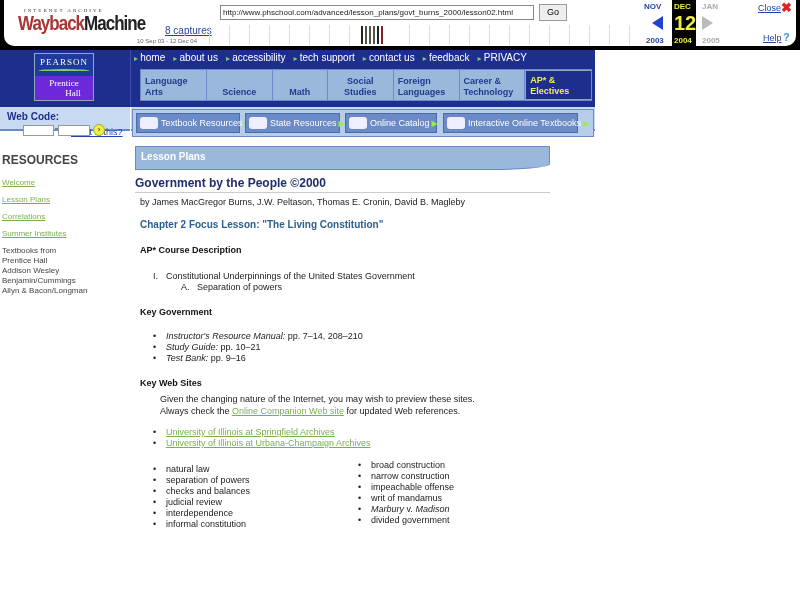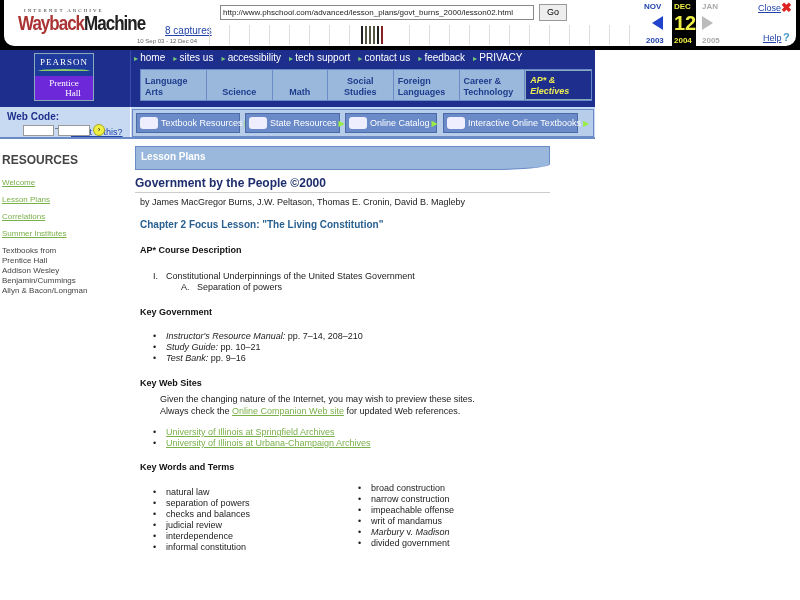--- a/index.html
+++ b/index.html
@@ -34,24 +34,24 @@
   .logo-box { position: absolute; left: 34px; top: 3px; width: 60px; height: 48px; border: 1px solid #8ab; background: #1e3a9c; }
   .logo-pearson { position: absolute; left: 0; top: 3px; width: 100%; text-align: center; color: #fff; font-size: 9px; letter-spacing: 1px; font-family: "Liberation Serif", serif; }
   .logo-swoosh { position: absolute; left: 3px; top: 15px; width: 52px; height: 4px; border-top: 2px solid #8c6; border-radius: 50% 50% 0 0; }
   .logo-ph { position: absolute; left: 0; top: 22px; width: 100%; text-align: center; color: #fff; font-size: 9px; line-height: 10px; font-family: "Liberation Serif", serif; background: #6d28d9; height: 24px; padding-top: 2px; }
   .sep-v { position: absolute; left: 130px; top: 0; width: 1px; height: 57px; background: #3a4bb0; }
   .topnav { position: absolute; left: 134px; top: 2px; display: flex; gap: 8px; }
   .topnav a { color: #fff; font-size: 10px; text-decoration: none; white-space: nowrap; }
   .topnav a::before { content: "▸ "; color: #7c7; font-size: 8px; }
   .subjects { position: absolute; left: 140px; top: 19px; width: 452px; height: 32px; background: #9ab8dc; border: 1px solid #6a8ac8; display: flex; }
   .subj { flex: 1; border-right: 1px solid #6a8ac8; font-size: 9px; font-weight: bold; color: #1e3c8c; padding: 2px 4px; display: flex; align-items: flex-end; line-height: 11px; }
-  .subj.active { background: #1e2e8c; color: #ee5; border: 1px solid #8ab; font-style: italic; }
+  .subj.active { background: #1e2e8c; color: #ee5; border: 1px solid #8ab; }
   .subj:last-child { border-right: none; }
 
-  .res-bar { position: absolute; left: 0; top: 107px; width: 595px; height: 32px; background: #c8daf2; border-bottom: 2px solid #6a8ac8; }
+  .res-bar { position: absolute; left: 0; top: 107px; width: 595px; height: 24px; background: #c8daf2; border-bottom: 2px solid #6a8ac8; }
   .wc-label { position: absolute; left: 7px; top: 4px; font-size: 10px; font-weight: bold; color: #1e2e8c; }
   .wc-what { position: absolute; left: 71px; top: 20px; font-size: 9px; color: #24a; text-decoration: underline; }
   .wc-in1 { position: absolute; left: 23px; top: 18px; width: 31px; height: 11px; border: 1px solid #999; background: #fff; }
   .wc-dash { position: absolute; left: 55px; top: 16px; font-size: 9px; color: #444; }
   .wc-in2 { position: absolute; left: 58px; top: 18px; width: 32px; height: 11px; border: 1px solid #999; background: #fff; }
   .wc-go { position: absolute; left: 93px; top: 17px; width: 12px; height: 12px; border-radius: 50%; background: #ee4; border: 1px solid #aa2; font-size: 8px; text-align: center; line-height: 10px; color: #222; }
   .res-sep { position: absolute; left: 130px; top: 0; width: 1px; height: 30px; background: #fff; }
   .res-group { position: absolute; left: 132px; top: 2px; width: 462px; height: 28px; border: 1px solid #6a8ac8; background: #b8cdea; }
   .rbtn { position: absolute; top: 3px; height: 20px; background: #6a8ac8; border: 1px solid #4a6aa8; color: #fff; font-size: 9px; line-height: 18px; padding-left: 24px; white-space: nowrap; }
   .rbtn .ic { position: absolute; left: 3px; top: 3px; width: 18px; height: 12px; background: #eef; border-radius: 3px; }
@@ -133,21 +133,21 @@
 
 <div class="hdr">
   <div class="logo-box">
     <div class="logo-pearson">PEARSON</div>
     <div class="logo-swoosh"></div>
     <div class="logo-ph"><span>Prentice</span><br><span style="padding-left:18px">Hall</span></div>
   </div>
   <div class="sep-v"></div>
   <div class="topnav">
     <a>home</a>
-    <a>sites us</a>
+    <a>about us</a>
     <a>accessibility</a>
     <a>tech support</a>
     <a>contact us</a>
     <a>feedback</a>
     <a>PRIVACY</a>
   </div>
   <div class="subjects">
     <div class="subj" style="flex:1.1">
         <div><span>Language</span><br><span>Arts</span></div>
       </div>
@@ -223,21 +223,20 @@
   <div class="h3" style="margin-top:14px">Key Web Sites</div>
   <div class="txt" style="margin:5px 0 0 25px;line-height:12px">
     <div>Given the changing nature of the Internet, you may wish to preview these sites.</div>
     <div><span>Always check the </span><a class="link">Online Companion Web site</a><span> for updated Web references.</span></div>
   </div>
   <div style="margin-top:10px">
     <div class="li"><a class="link">University of Illinois at Springfield Archives</a></div>
     <div class="li"><a class="link">University of Illinois at Urbana-Champaign Archives</a></div>
   </div>
 
-  <div class="h3" style="margin-top:13px">Key Words and Terms</div>
   <div style="display:flex;margin-top:13px">
     <div style="width:205px;padding-top:2px">
       <div class="li">natural law</div>
       <div class="li">separation of powers</div>
       <div class="li">checks and balances</div>
       <div class="li">judicial review</div>
       <div class="li">interdependence</div>
       <div class="li">informal constitution</div>
     </div>
     <div style="width:200px;margin-top:-2px">

